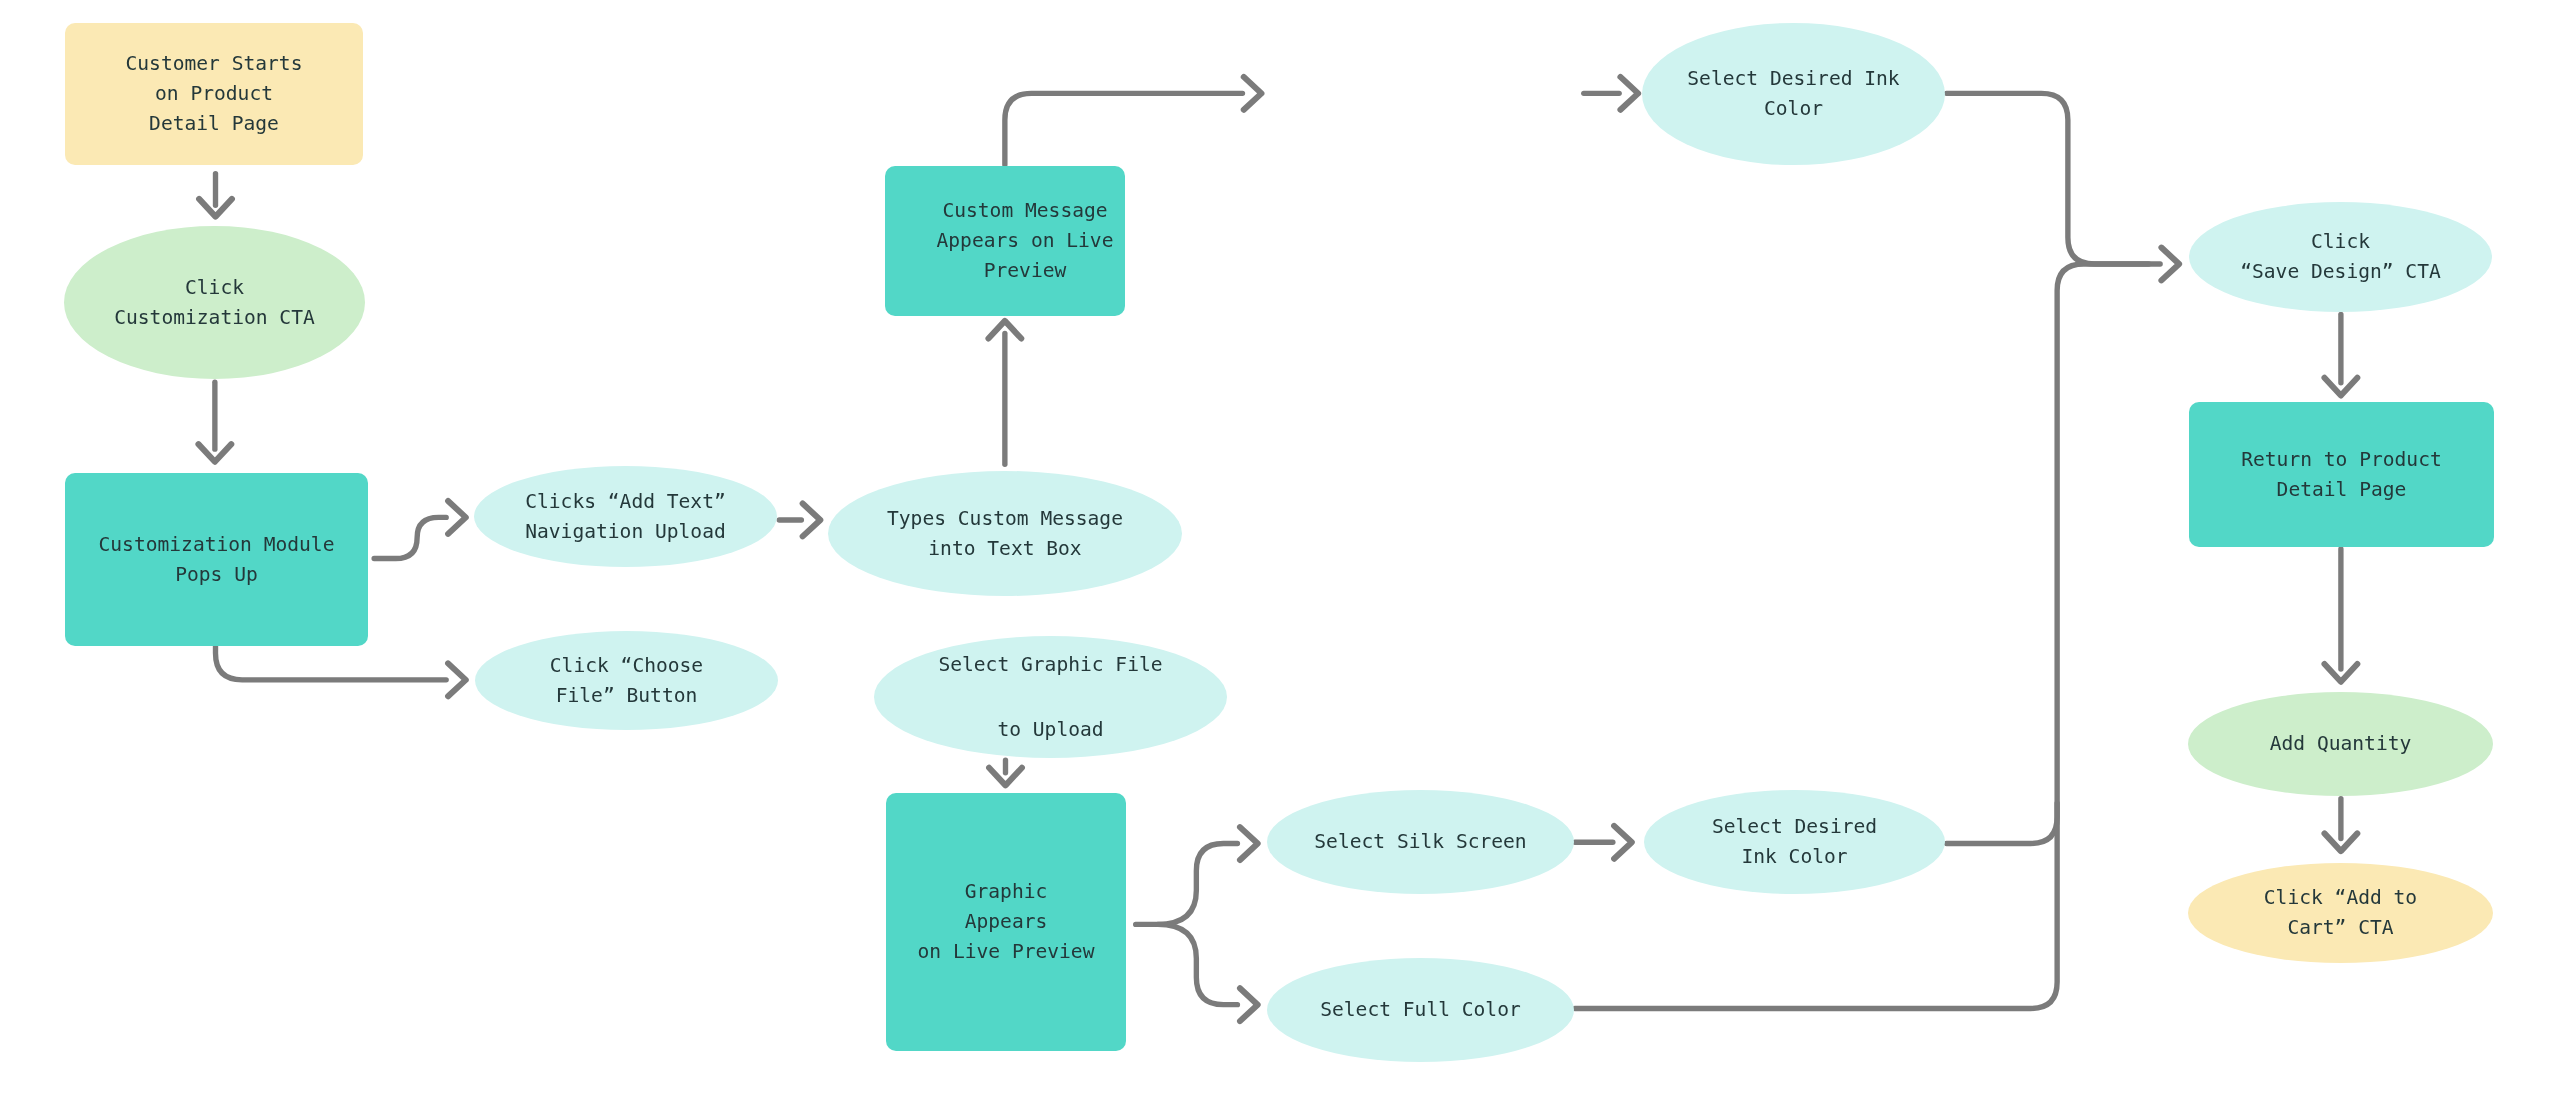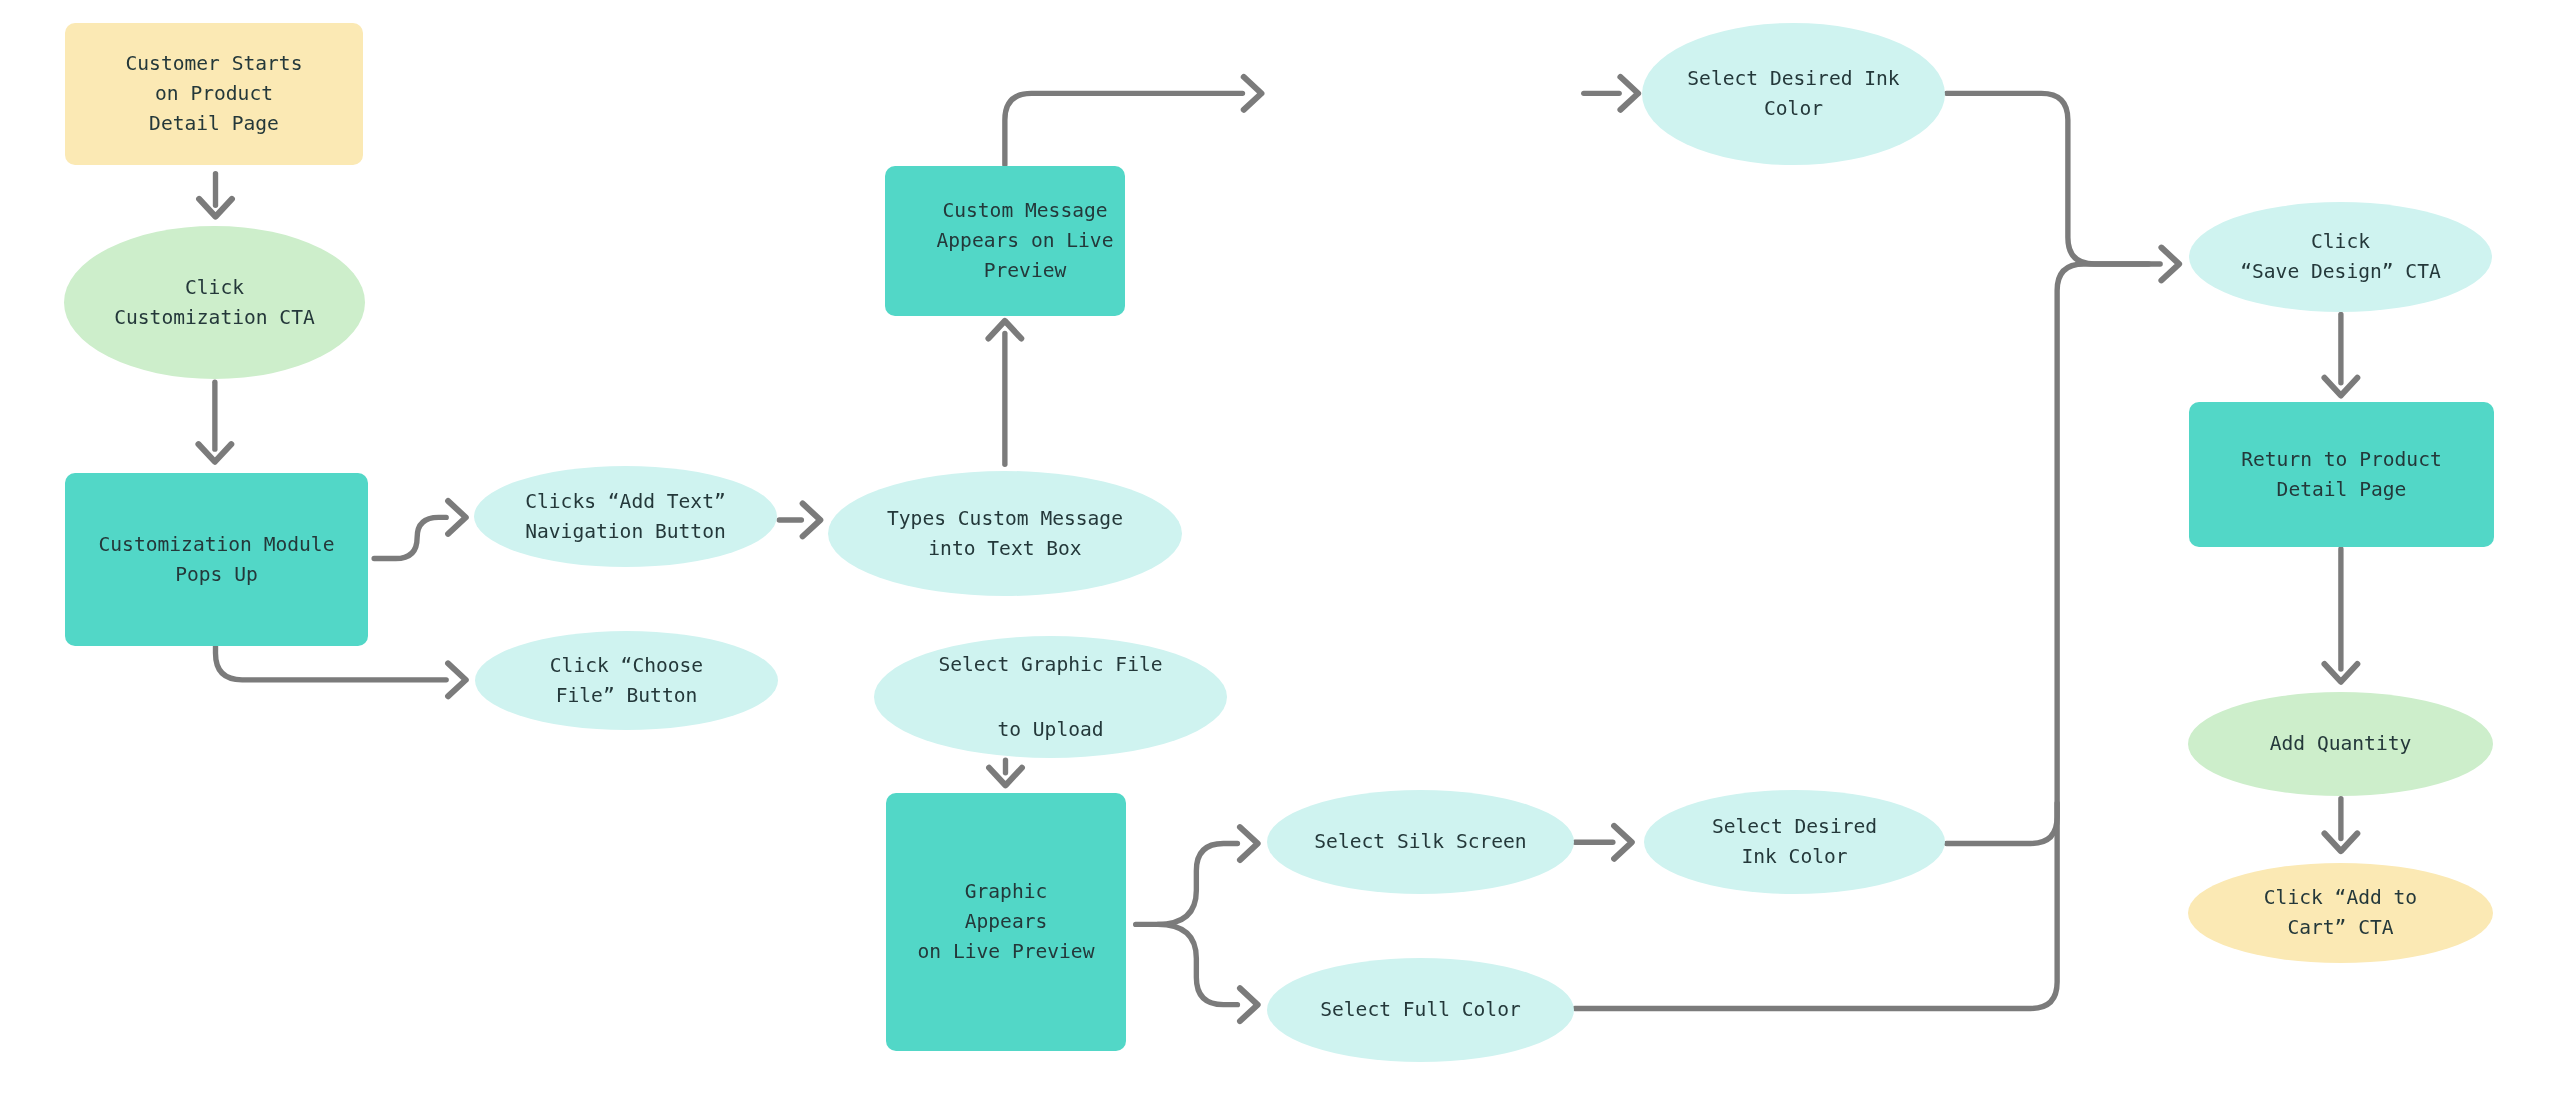--- a/index.html
+++ b/index.html
@@ -132,21 +132,21 @@
     <span class="ln">Customization CTA</span>
   </div>
 
   <div class="node rect fill-teal" style="left:65px;top:465px;width:303px;height:173px;">
     <span class="ln">Customization Module</span>
     <span class="ln">Pops Up</span>
   </div>
 
   <div class="node ellipse fill-cyan" style="left:474px;top:458px;width:303px;height:101px;">
     <span class="ln">Clicks “Add Text”</span>
-    <span class="ln">Navigation Button</span>
+    <span class="ln">Navigation Upload</span>
   </div>
 
   <div class="node ellipse fill-cyan" style="left:828px;top:463px;width:354px;height:125px;">
     <span class="ln">Types Custom Message</span>
     <span class="ln">into Text Box</span>
   </div>
 
   <div class="node rect fill-teal" style="left:885px;top:158px;width:240px;height:150px;padding-left:40px;">
     <span class="ln">Custom Message</span>
     <span class="ln">Appears on Live</span>

